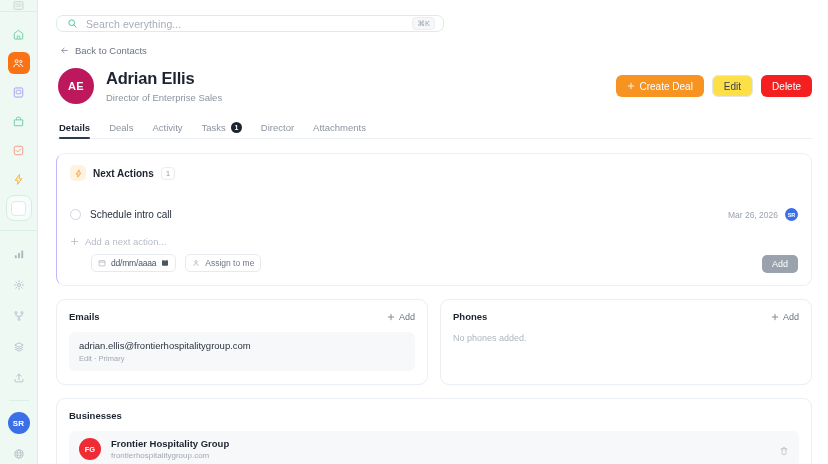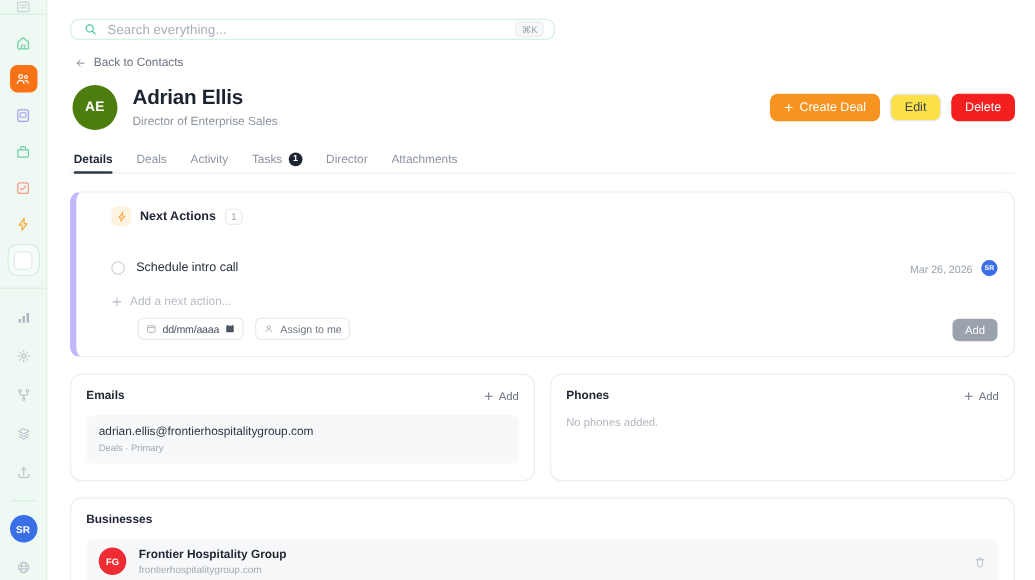--- a/index.html
+++ b/index.html
@@ -130,21 +130,21 @@
   }
 
   
   .contact-head {
     display: flex; align-items: center;
     margin-top: 12px;
     padding-left: 2px;
   }
   .avatar-lg {
     width: 36px; height: 36px; border-radius: 50%;
-    background: #4d7c0f;
+    background: #be185d;
     color: #fff; font-size: 11px; font-weight: 600;
     display: flex; align-items: center; justify-content: center;
     letter-spacing: .4px;
     flex: 0 0 36px;
   }
   .contact-names { margin-left: 12px; }
   .contact-name {
     font-size: 16.5px; font-weight: bold; color: #1c2430;
     line-height: 1.1; letter-spacing: -.2px;
   }
@@ -197,22 +197,22 @@
   }
 
   
   .card {
     border: 1px solid #ebeef2;
     border-radius: 9px;
     background: #fff;
   }
   .next-actions {
     margin-top: 14px;
-    border-left: 5px solid #c4b5fd;
-    padding: 11px 13px 13px 28px;
+    border-left: 1px solid #c4b5fd;
+    padding: 11px 13px 13px 13px;
     position: relative;
   }
   .na-head { display: flex; align-items: center; gap: 7px; }
   .na-bolt {
     width: 16px; height: 16px; border-radius: 5px;
     background: #fdf3e0;
     display: flex; align-items: center; justify-content: center;
   }
   .na-title { font-size: 10px; font-weight: bold; color: #1c2430; }
   .na-count {
@@ -607,21 +607,21 @@
             <span class="icon">
               <svg width="8" height="8" viewBox="0 0 16 16">
                   <path d="M8 2.5v11M2.5 8h11" stroke="#6b7280" stroke-width="1.6" stroke-linecap="round"></path>
                 </svg>
             </span>
             <span>Add</span>
           </span>
         </div>
         <div class="email-item">
           <div class="email-addr">adrian.ellis@frontierhospitalitygroup.com</div>
-          <div class="email-meta">Deals · Primary</div>
+          <div class="email-meta">Edit · Primary</div>
         </div>
       </div>
 
       <div class="card">
         <div class="card-head">
           <span class="card-title">Phones</span>
           <span class="add-link">
             <span class="icon">
               <svg width="8" height="8" viewBox="0 0 16 16">
                   <path d="M8 2.5v11M2.5 8h11" stroke="#6b7280" stroke-width="1.6" stroke-linecap="round"></path>

